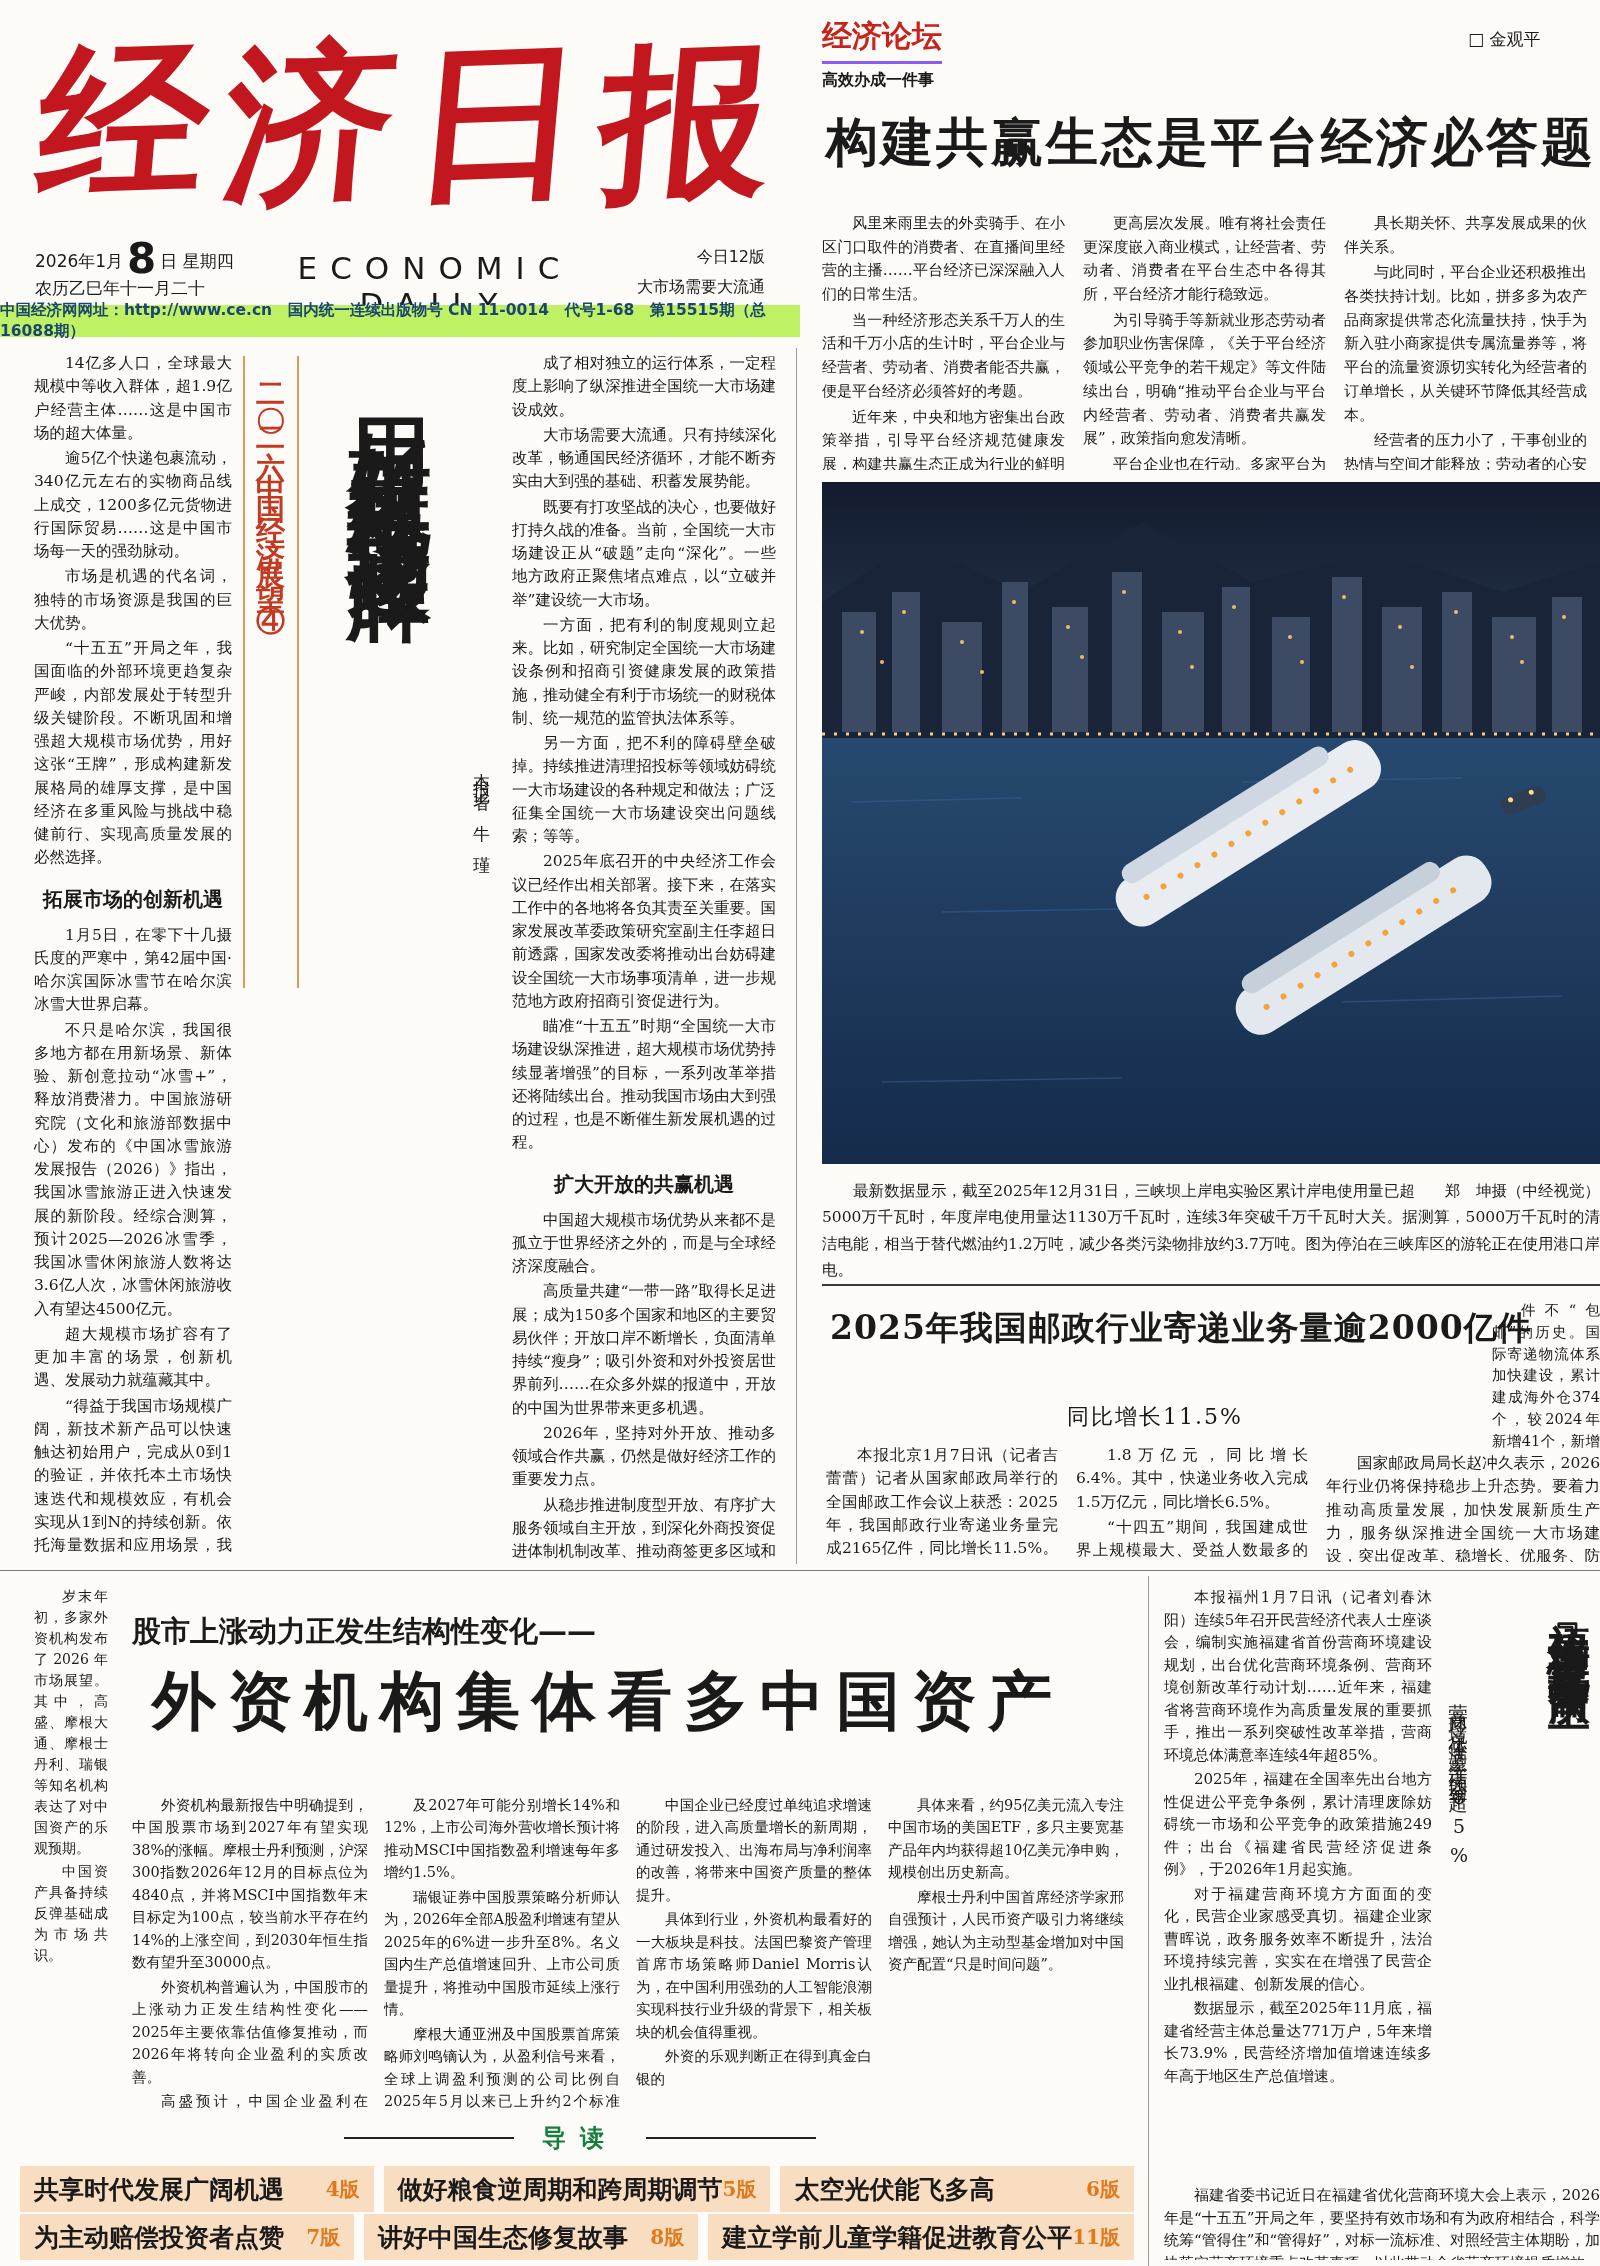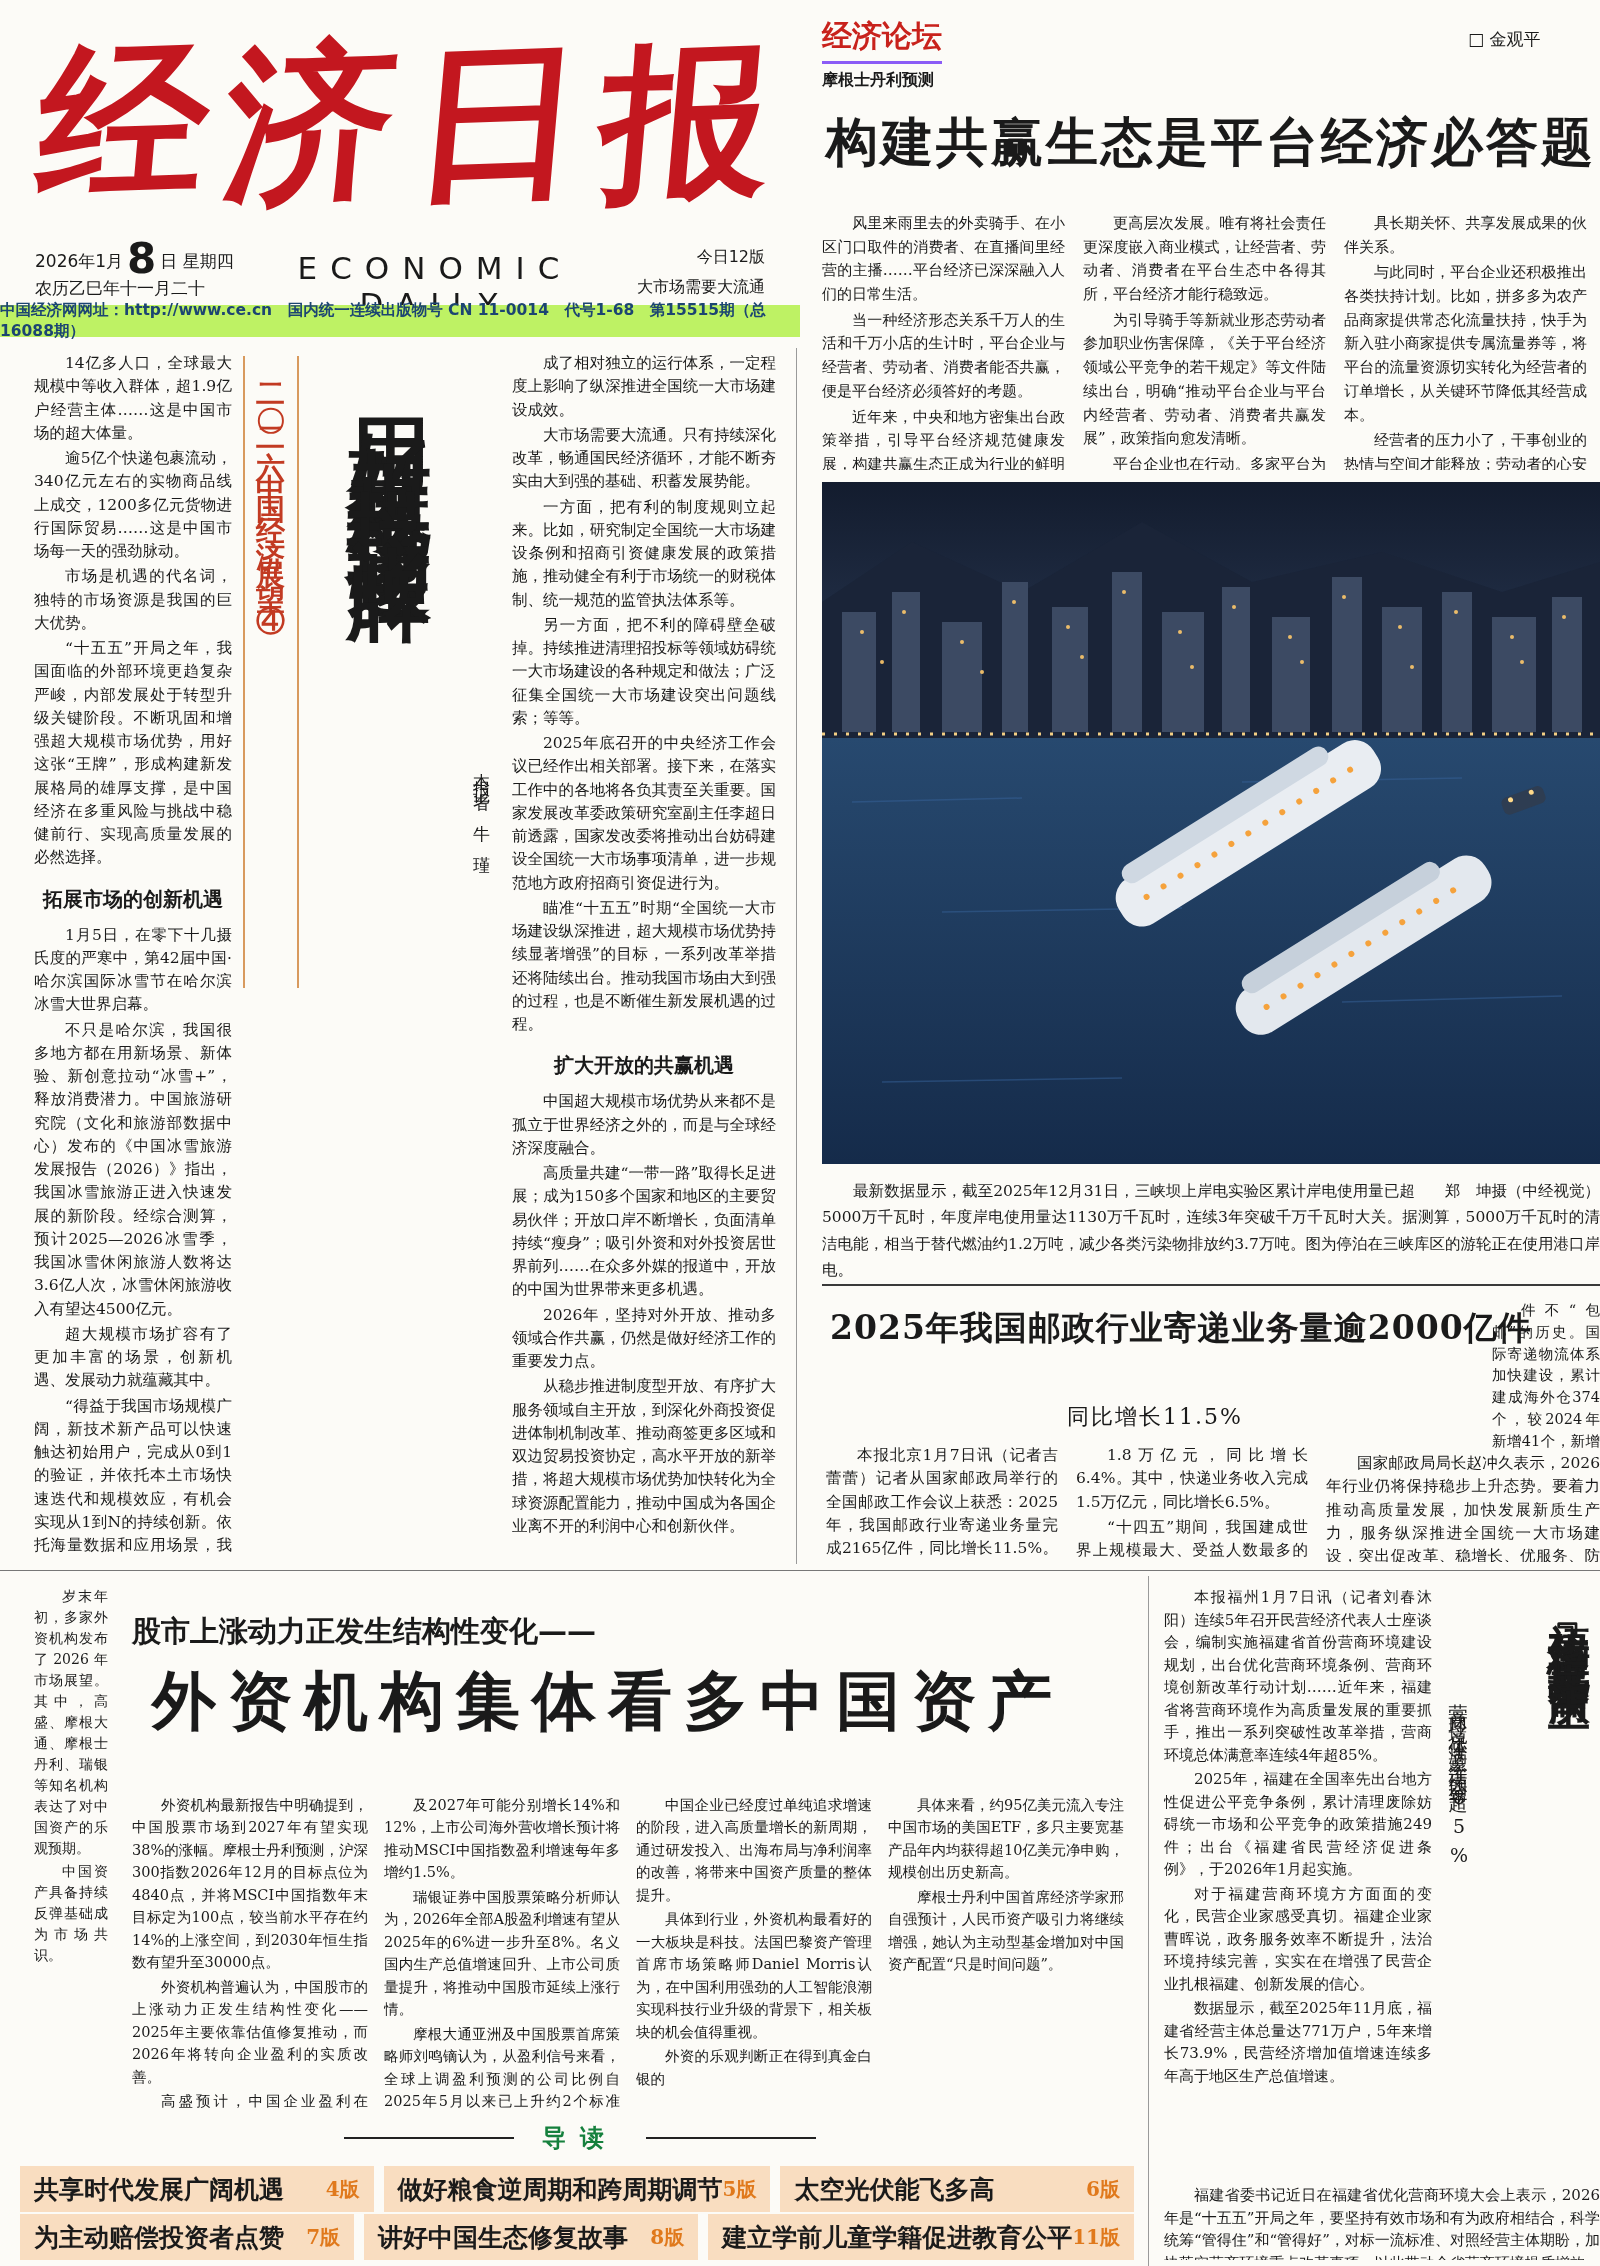--- a/index.html
+++ b/index.html
@@ -109,40 +109,41 @@
   <div class="abs vlabel" style="left:243px;top:356px;height:620px;">二〇二六中国经济展望④</div>
 
   <div class="abs vheadline" style="left:296px;top:352px;height:1180px;width:150px;">用好超大规模市场这张牌</div>
 
   <div class="abs vbyline" style="left:468px;top:760px;height:240px;width:26px;">本报记者　牛　瑾</div>
 
   <div class="abs newscol" style="left:512px;top:352px;width:264px;height:1208px;">
     <div>
         <p class="para">成了相对独立的运行体系，一定程度上影响了纵深推进全国统一大市场建设成效。</p>
         <p class="para">大市场需要大流通。只有持续深化改革，畅通国民经济循环，才能不断夯实由大到强的基础、积蓄发展势能。</p>
+        <p class="para">既要有打攻坚战的决心，也要做好打持久战的准备。当前，全国统一大市场建设正从“破题”走向“深化”。一些地方政府正聚焦堵点难点，以“立破并举”建设统一大市场。</p>
         <p class="para">一方面，把有利的制度规则立起来。比如，研究制定全国统一大市场建设条例和招商引资健康发展的政策措施，推动健全有利于市场统一的财税体制、统一规范的监管执法体系等。</p>
         <p class="para">另一方面，把不利的障碍壁垒破掉。持续推进清理招投标等领域妨碍统一大市场建设的各种规定和做法；广泛征集全国统一大市场建设突出问题线索；等等。</p>
         <p class="para">2025年底召开的中央经济工作会议已经作出相关部署。接下来，在落实工作中的各地将各负其责至关重要。国家发展改革委政策研究室副主任李超日前透露，国家发改委将推动出台妨碍建设全国统一大市场事项清单，进一步规范地方政府招商引资促进行为。</p>
         <p class="para">瞄准“十五五”时期“全国统一大市场建设纵深推进，超大规模市场优势持续显著增强”的目标，一系列改革举措还将陆续出台。推动我国市场由大到强的过程，也是不断催生新发展机遇的过程。</p>
       </div>
     <h3 class="colsub">扩大开放的共赢机遇</h3>
     <div>
         <p class="para">中国超大规模市场优势从来都不是孤立于世界经济之外的，而是与全球经济深度融合。</p>
         <p class="para">高质量共建“一带一路”取得长足进展；成为150多个国家和地区的主要贸易伙伴；开放口岸不断增长，负面清单持续“瘦身”；吸引外资和对外投资居世界前列……在众多外媒的报道中，开放的中国为世界带来更多机遇。</p>
         <p class="para">2026年，坚持对外开放、推动多领域合作共赢，仍然是做好经济工作的重要发力点。</p>
         <p class="para">从稳步推进制度型开放、有序扩大服务领域自主开放，到深化外商投资促进体制机制改革、推动商签更多区域和双边贸易投资协定，高水平开放的新举措，将超大规模市场优势加快转化为全球资源配置能力，推动中国成为各国企业离不开的利润中心和创新伙伴。</p>
       </div>
 
   </div>
 
   <div class="abs vrule" style="left:796px;top:348px;height:1216px;"></div>
 
   <div class="abs" style="left:822px;top:16px;">
     <div class="forumbadge">经济论坛</div>
-    <div class="forumsub">摩根士丹利预测</div>
+    <div class="forumsub">高效办成一件事</div>
   </div>
   <div class="abs forumauthor" style="left:1468px;top:28px;">□ 金观平</div>
 
   <div class="abs forumhead" style="left:822px;top:108px;width:778px;">构建共赢生态是平台经济必答题</div>
 
   <div class="abs forumcols" style="left:822px;top:212px;width:778px;">
     <div class="forumcol">
         <p class="para">风里来雨里去的外卖骑手、在小区门口取件的消费者、在直播间里经营的主播……平台经济已深深融入人们的日常生活。</p>
         <p class="para">当一种经济形态关系千万人的生活和千万小店的生计时，平台企业与经营者、劳动者、消费者能否共赢，便是平台经济必须答好的考题。</p>
         <p class="para">近年来，中央和地方密集出台政策举措，引导平台经济规范健康发展，构建共赢生态正成为行业的鲜明导向。</p>

